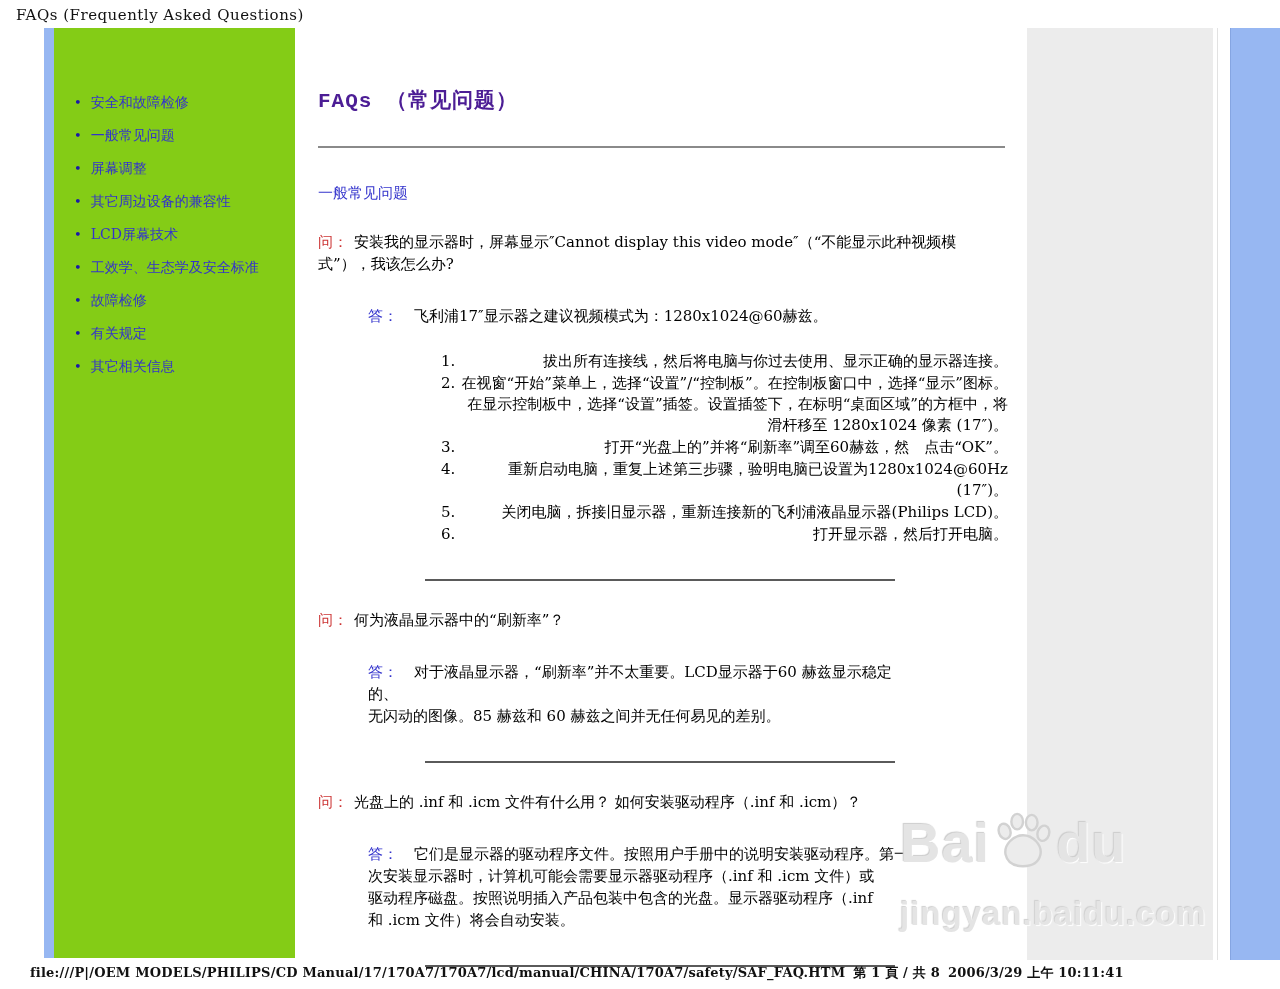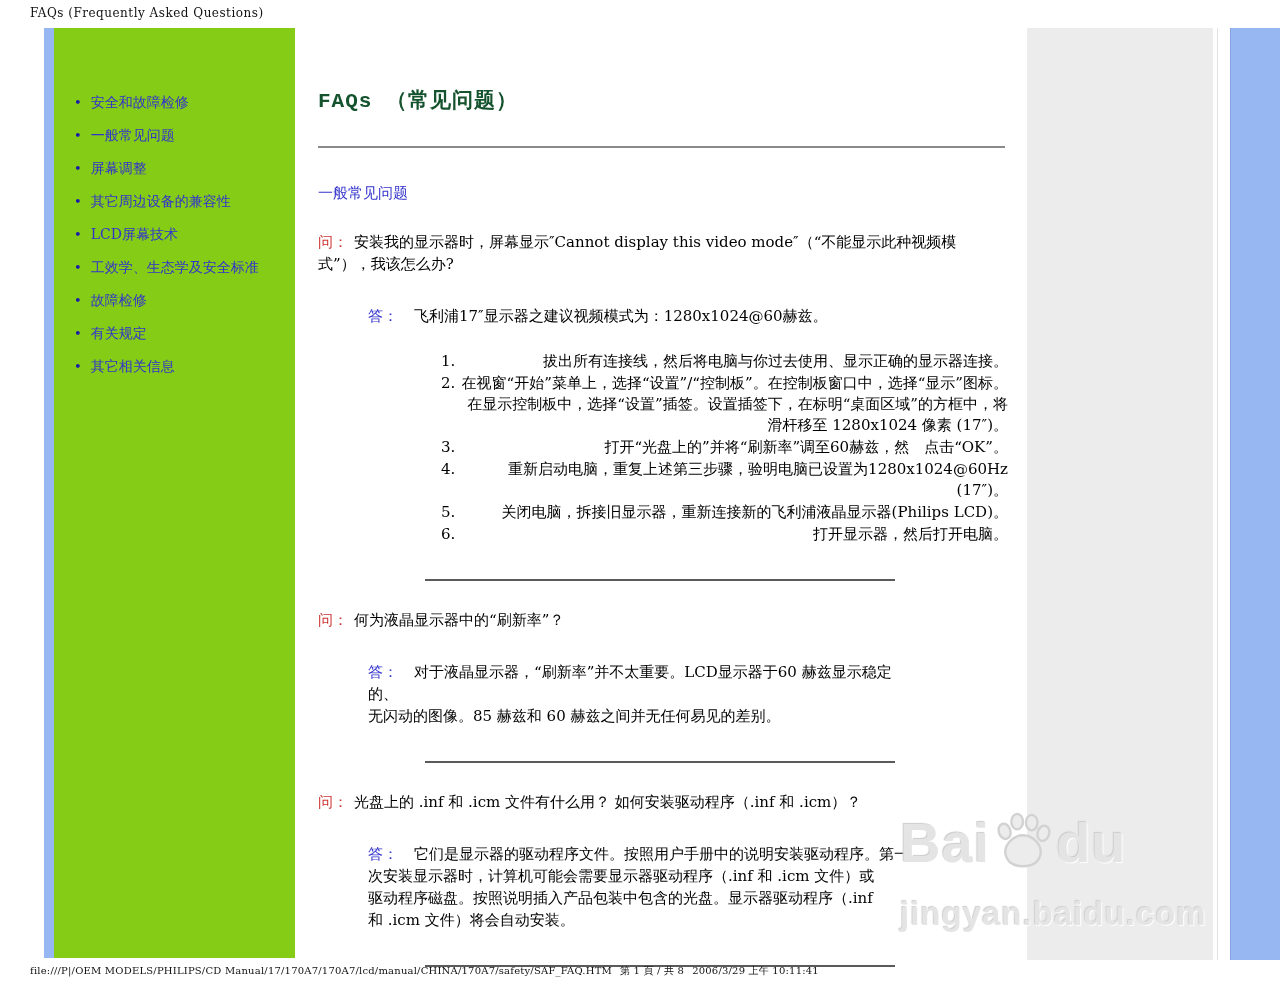--- a/index.html
+++ b/index.html
@@ -1,33 +1,33 @@
 <!DOCTYPE html>
 <html><head>
 <meta charset="utf-8">
 <style>
   * { margin:0; padding:0; box-sizing:border-box; }
   html,body { width:1280px; height:989px; background:#ffffff; overflow:hidden;
               font-family:"DejaVu Serif","Liberation Serif",serif; color:#000; }
 
-  .top-title { position:absolute; left:30px; top:6px; font-size:12px; color:#111;
+  .top-title { position:absolute; left:16px; top:6px; font-size:15px; color:#111;
                letter-spacing:0.5px; }
 
   .left-stripe { position:absolute; left:44px; top:28px; width:10px; height:930px;
                  background:#97b7f2; }
   .sidebar { position:absolute; left:54px; top:28px; width:241px; height:930px;
              background:#84cc16; }
   .sidebar ul { list-style:none; padding:66px 0 0 20px; }
   .sidebar li { font-size:14px; line-height:17px; margin-bottom:16px; color:#3333cc;
                 cursor:pointer; }
   .sidebar li .bullet { color:#1a1aa6; margin-right:9px; font-size:13px; }
 
   .main { position:absolute; left:318px; top:28px; width:690px; }
   .main h1 { margin-top:58px; font-family:"Liberation Mono","DejaVu Sans Mono",monospace;
-             font-weight:bold; font-size:21px; color:#14532d; letter-spacing:1px; }
+             font-weight:bold; font-size:21px; color:#4c1d95; letter-spacing:1px; }
   .hr-long { margin-top:32px; width:687px; border:0; border-top:2px solid #8a8a8a; }
   .hr-short { margin-top:34px; margin-left:107px; width:470px; border:0;
               border-top:2px solid #5a5a5a; }
   .section-link { display:inline-block; margin-top:36px; font-size:15px; color:#3333cc;
                   cursor:pointer; }
   .question { margin-top:28px; font-size:15px; line-height:22px; color:#000; }
   .q-label { color:#cc3333; margin-right:6px; }
   .answer { margin-top:30px; padding-left:50px; font-size:15px; line-height:22px; }
   .a-label { color:#3333cc; margin-right:16px; }
   .a-body { white-space:pre-line; }
@@ -44,22 +44,22 @@
   .watermark { position:absolute; left:900px; top:810px; width:310px; z-index:5;
                pointer-events:none; font-family:"Liberation Sans","DejaVu Sans",sans-serif;
                color:#e4e4e4; }
   .wm-row1 { display:flex; align-items:flex-start; font-weight:bold; font-size:56px;
              text-shadow:1px 1px 1px #ffffff, -1px -1px 1px #cccccc; letter-spacing:1px; }
   .wm-cn { font-size:46px; margin-left:8px; }
   .wm-paw { width:62px; height:62px; margin:0 2px; }
   .wm-row2 { margin-top:20px; font-weight:bold; font-size:33px; letter-spacing:1px;
              text-shadow:1px 1px 1px #ffffff, -1px -1px 1px #d0d0d0; }
 
-  .status-bar { position:absolute; left:30px; top:964px; font-size:10px; color:#111;
-                white-space:nowrap; letter-spacing:0.2px; }
+  .status-bar { position:absolute; left:30px; top:964px; font-size:13px; color:#111;
+                white-space:nowrap; letter-spacing:0.2px;font-weight:bold; }
   .status-bar span { margin-right:8px; }
 </style>
 </head>
 <body>
 
 <div class="top-title">FAQs (Frequently Asked Questions)</div>
 
 <div class="left-stripe"></div>
 
 <div class="sidebar">

